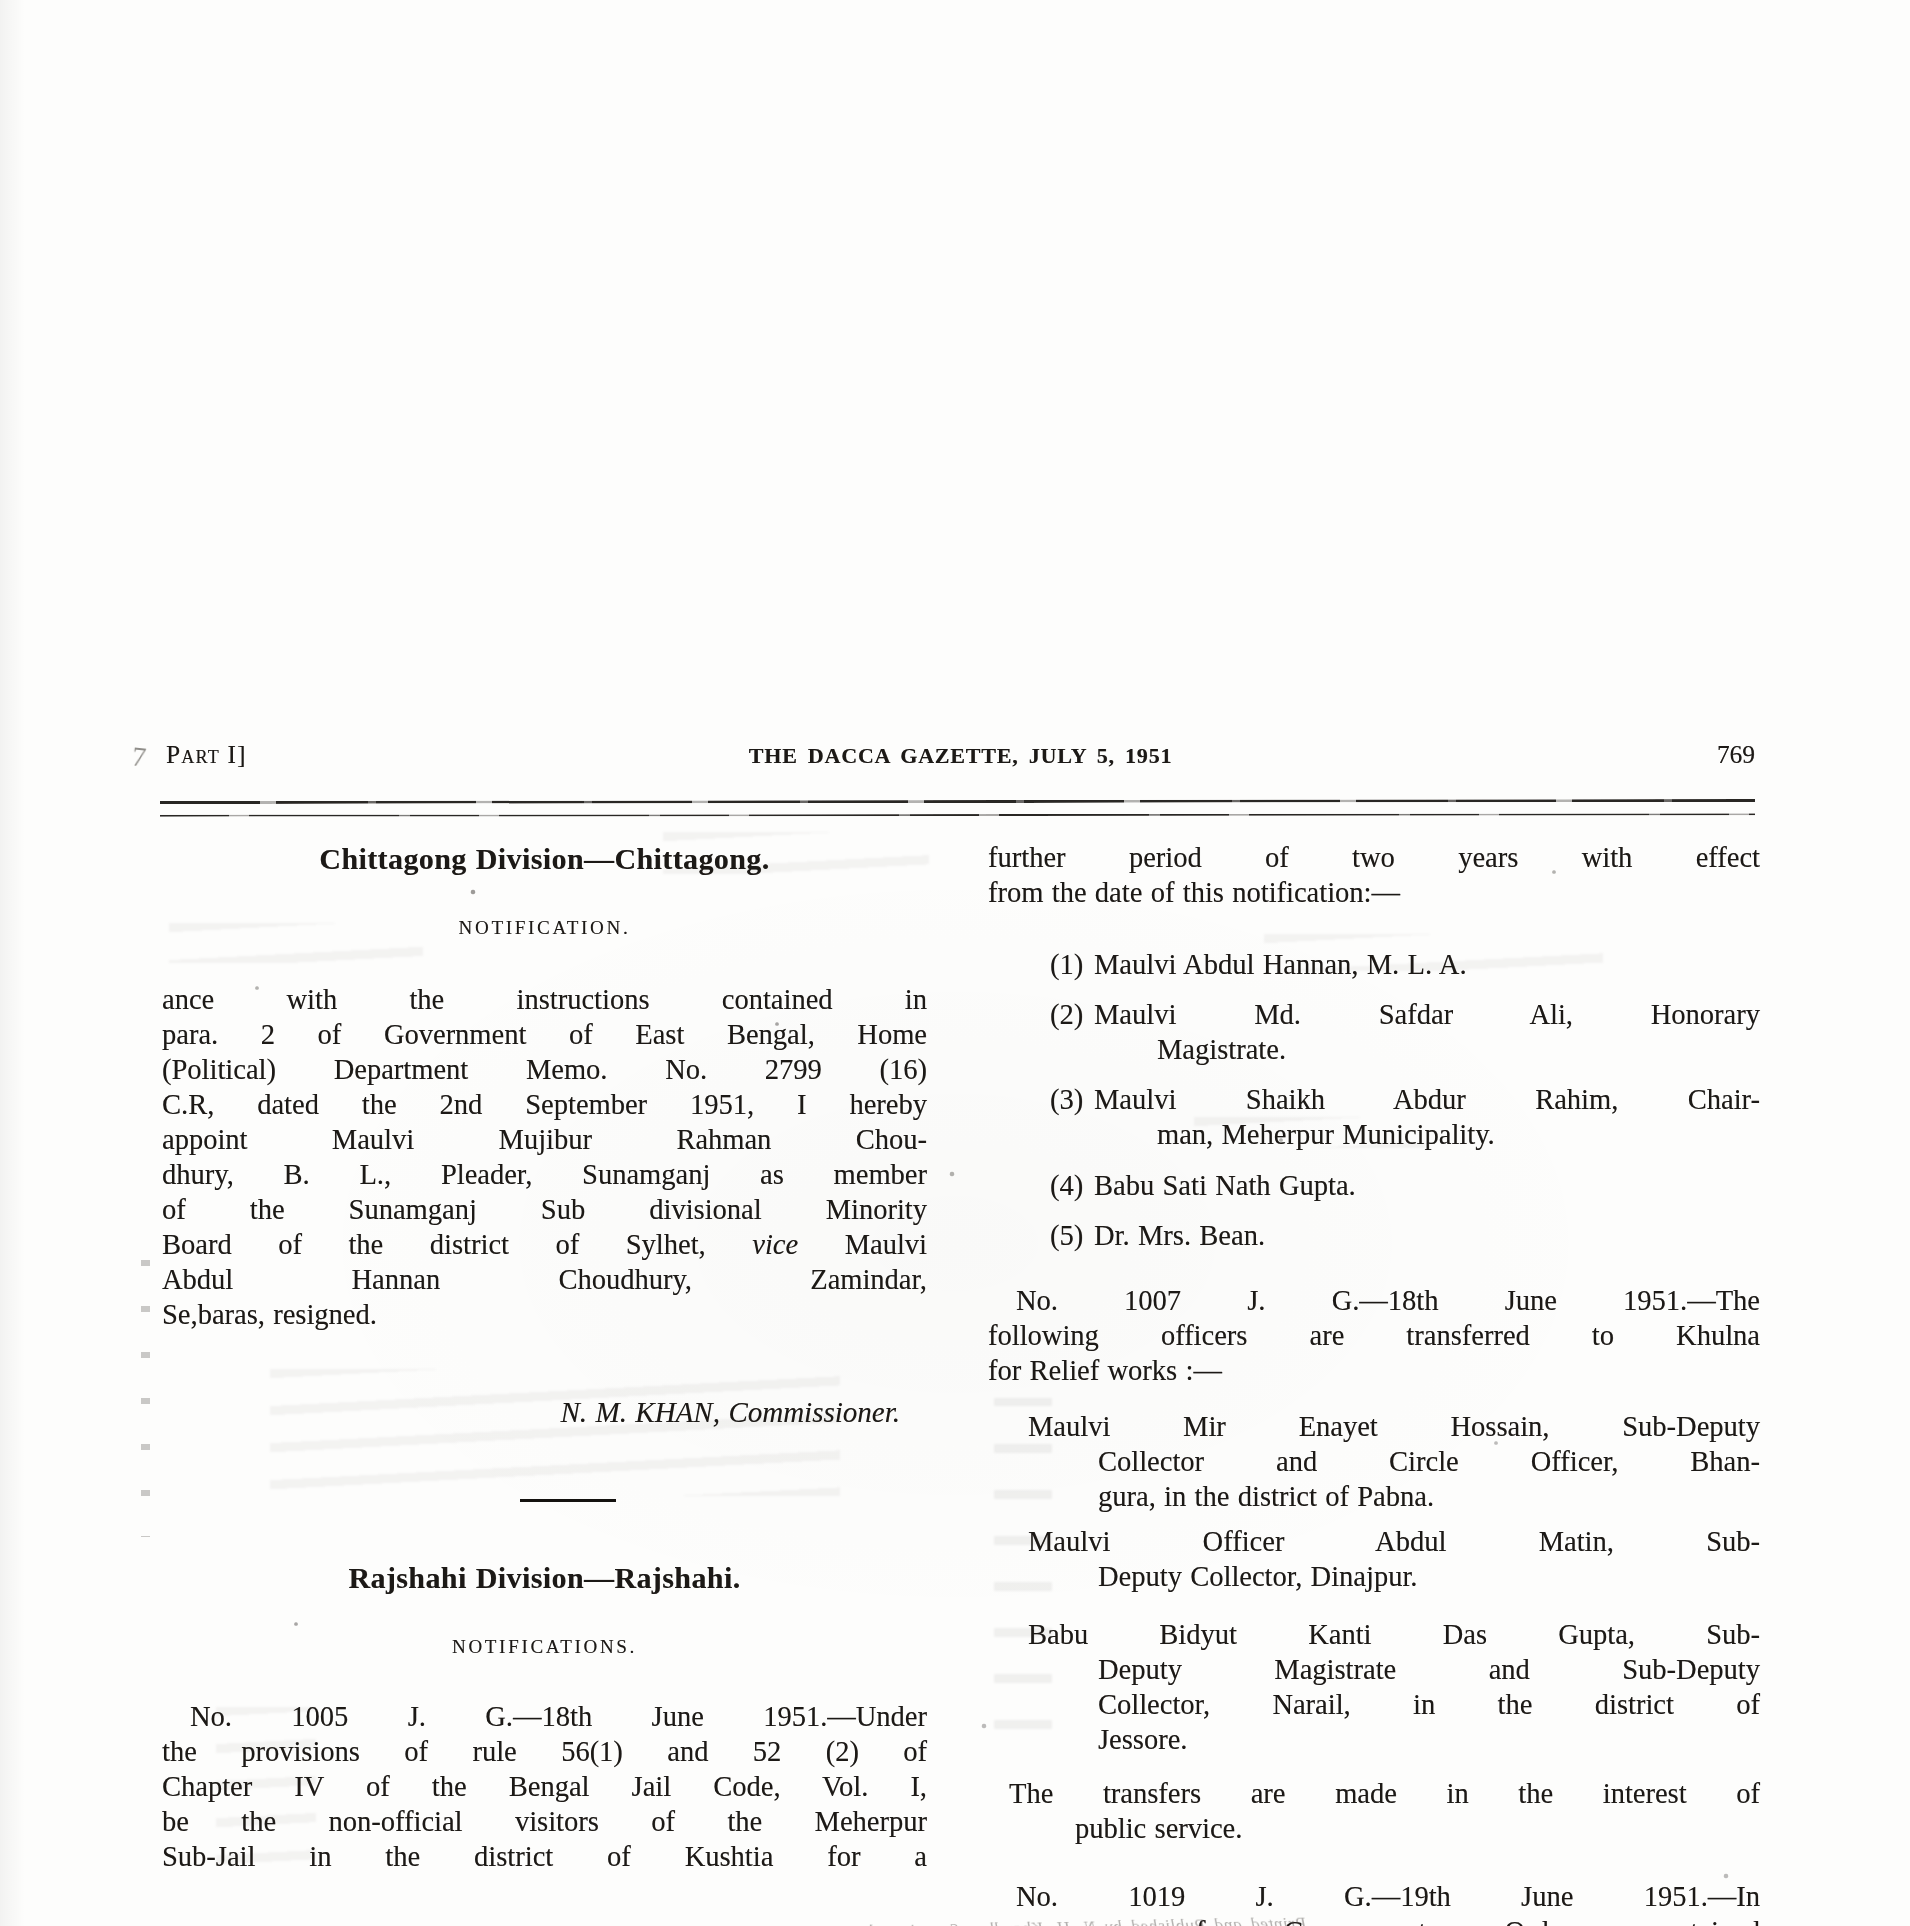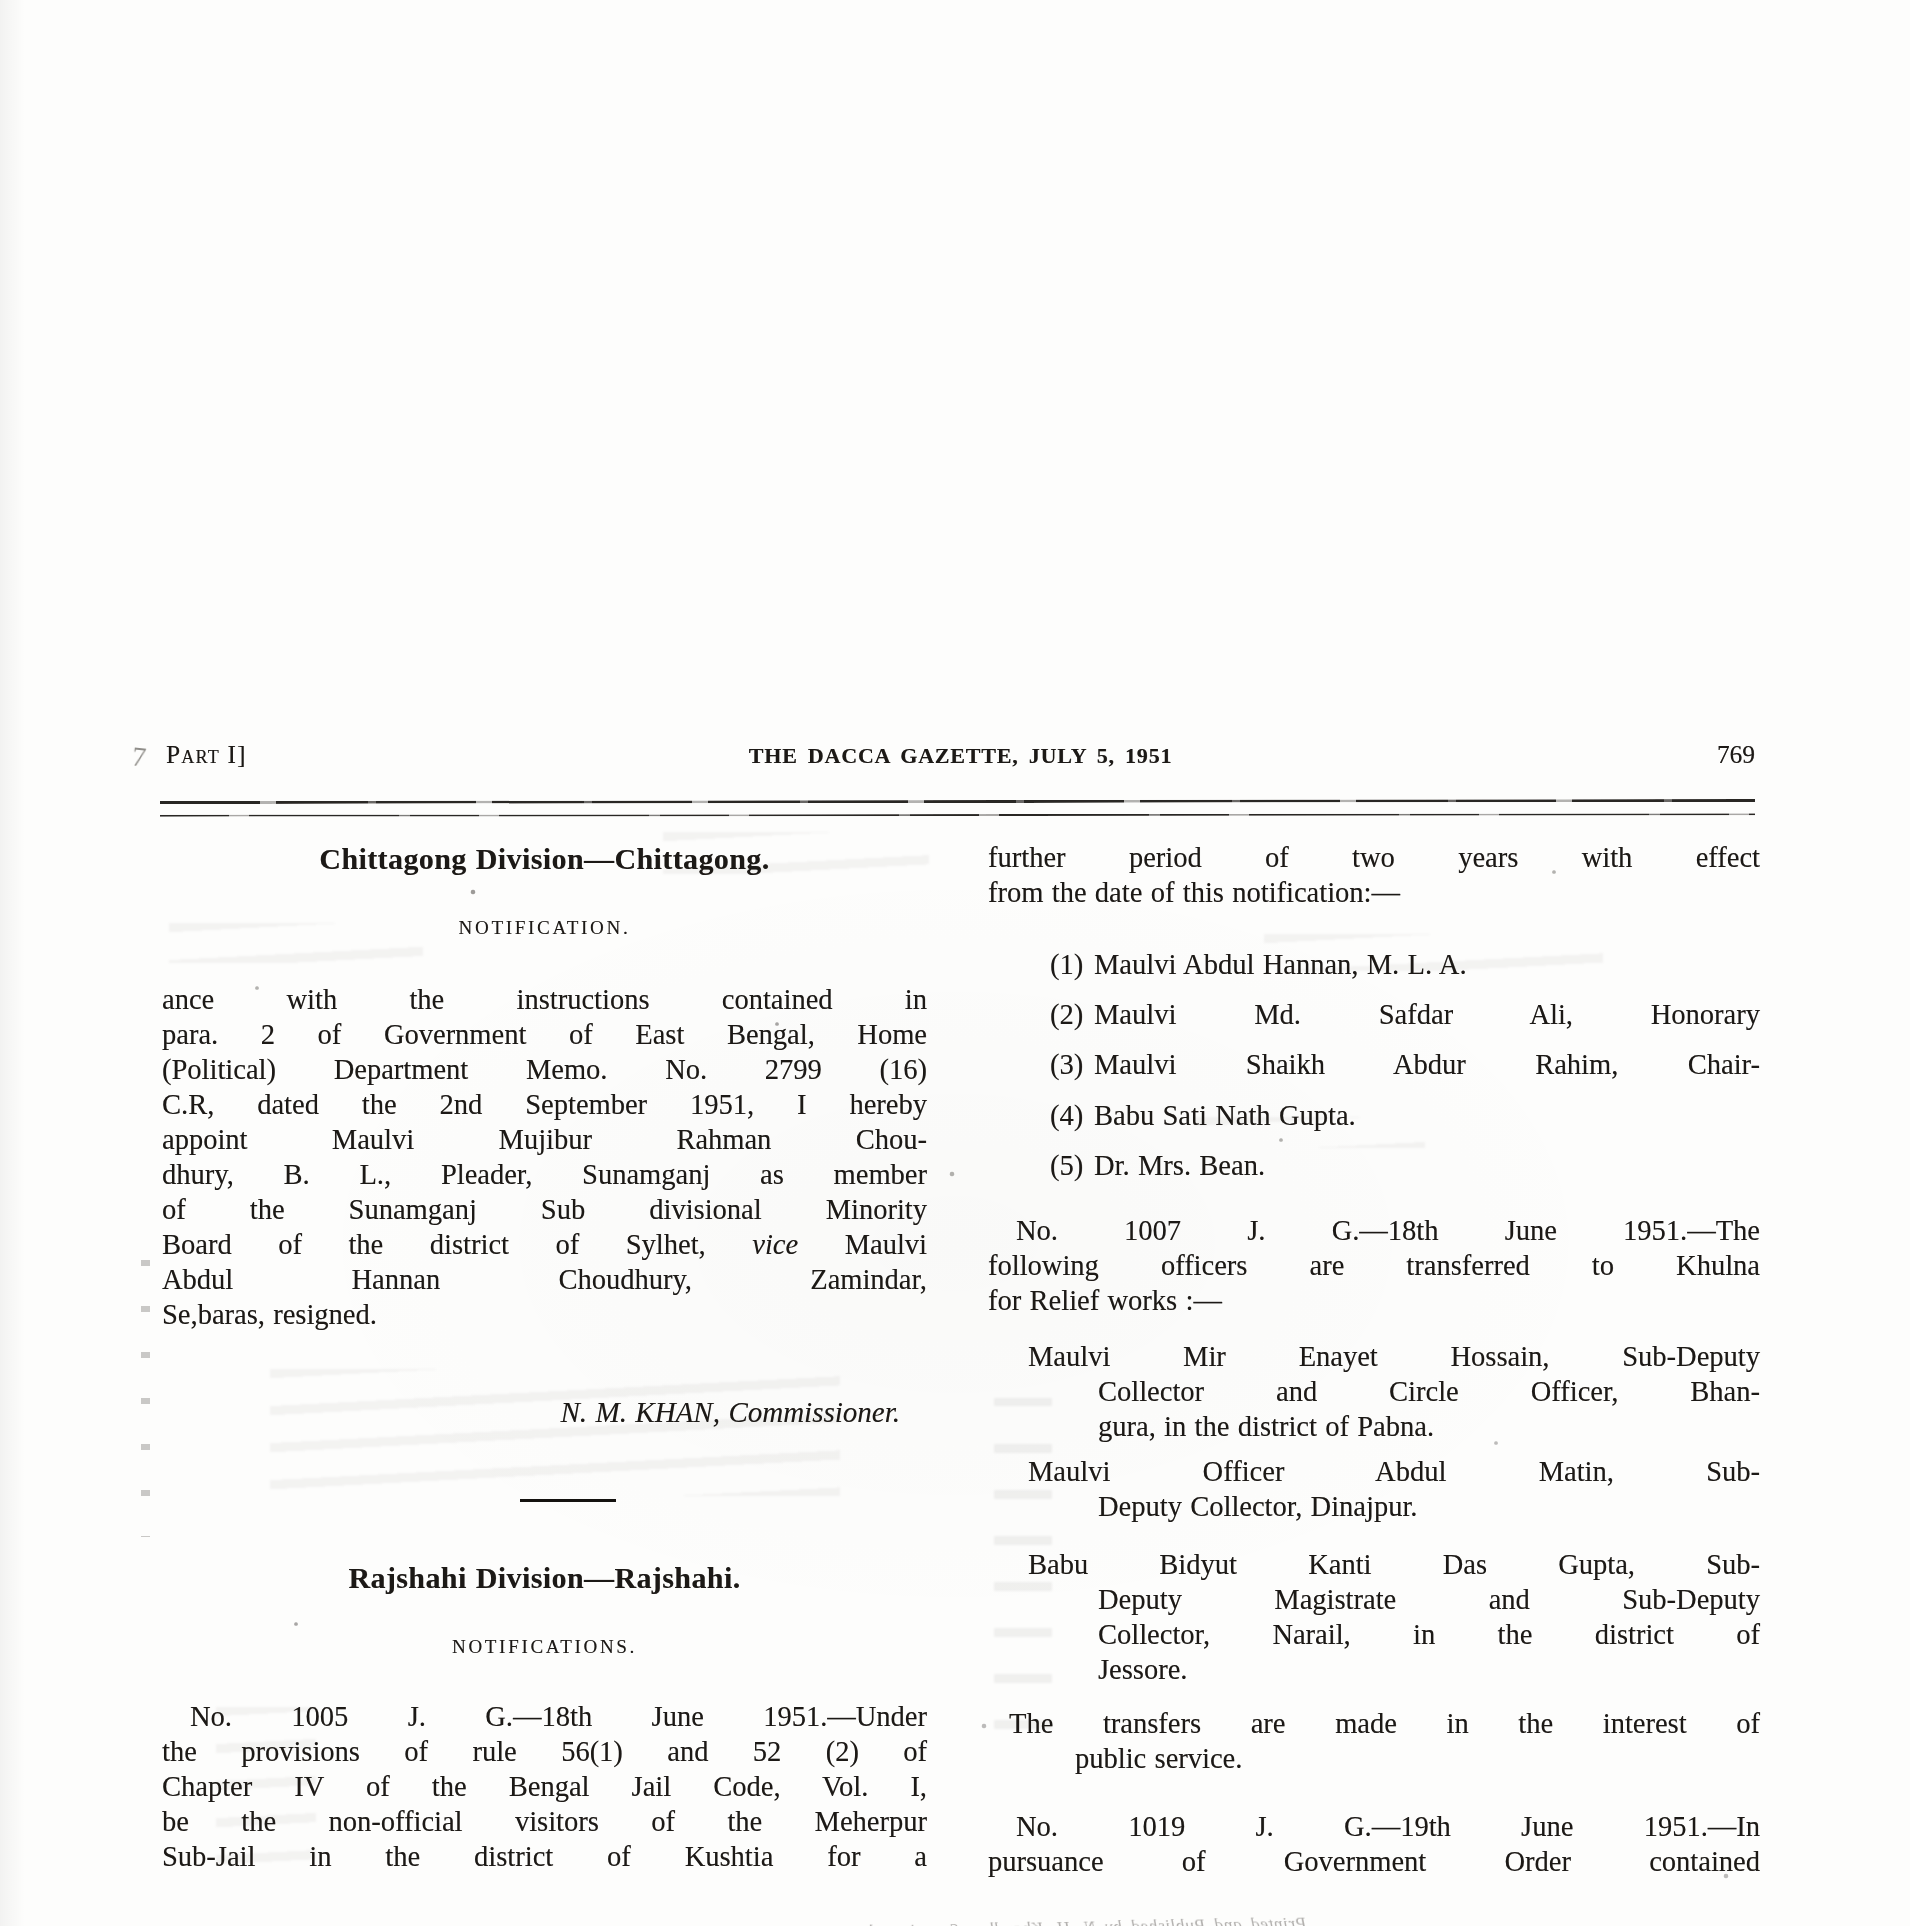--- a/index.html
+++ b/index.html
@@ -160,23 +160,25 @@
       <div class="ln j">further period of two years with effect</div>
       <div class="ln">from the date of this notification:—</div>
     </div>
 
     <div class="list1">
       <div class="item1">
         <div class="ln l1a"><span class="num">(1)</span><span>Maulvi Abdul Hannan, M. L. A.</span></div>
       </div>
       <div class="item1">
         <div class="ln l1a j"><span class="num">(2)</span><span>Maulvi Md. Safdar Ali, Honorary</span></div>
+        <div class="ln l1b">Magistrate.</div>
       </div>
       <div class="item1 item-extra">
         <div class="ln l1a j"><span class="num">(3)</span><span>Maulvi Shaikh Abdur Rahim, Chair-</span></div>
+        <div class="ln l1b">man, Meherpur Municipality.</div>
       </div>
       <div class="item1">
         <div class="ln l1a"><span class="num">(4)</span><span>Babu Sati Nath Gupta.</span></div>
       </div>
       <div class="item1">
         <div class="ln l1a"><span class="num">(5)</span><span>Dr. Mrs. Bean.</span></div>
       </div>
     </div>
 
     <div class="p1007">

